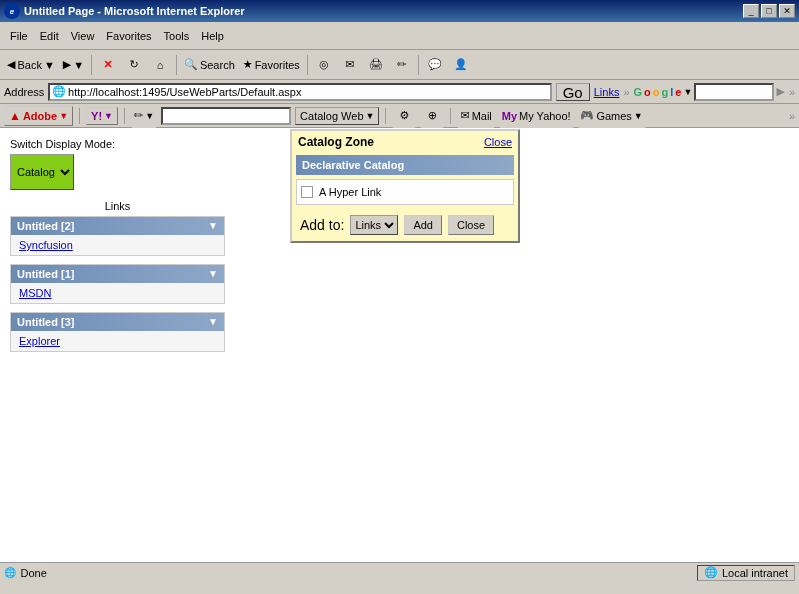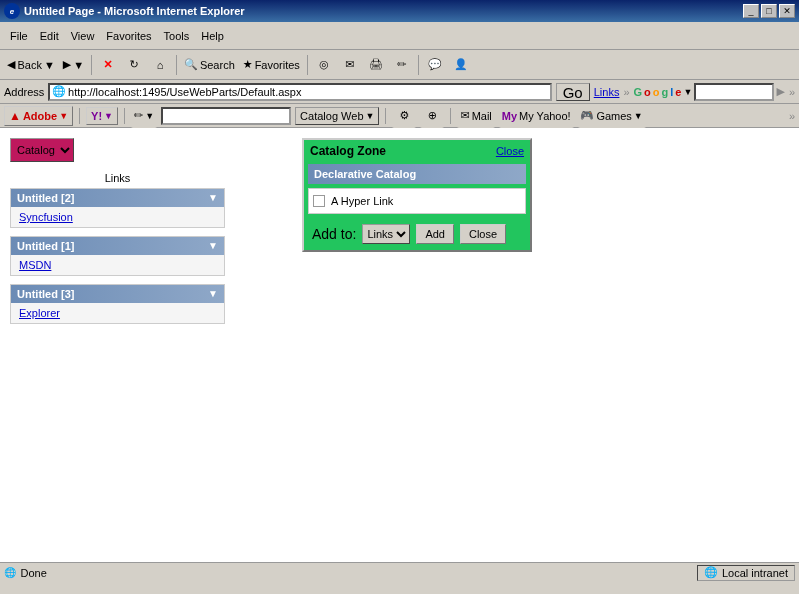--- a/index.html
+++ b/index.html
@@ -204,25 +204,25 @@
       padding: 10px;
       background: white;
       overflow: hidden;
     }
 
     
     .switch-mode-section { margin-bottom: 10px; }
     .switch-mode-label { font-size: 11px; margin-bottom: 4px; }
     .mode-select {
       border: 1px outset #999;
-      background: #be185d;
+      background: #84cc16;
       font-size: 11px;
       padding: 1px 2px;
       cursor: pointer;
-      height: 24px;
+      height: 36px;
     }
 
     
     .links-zone {
       width: 215px;
     }
     .links-zone-header {
       text-align: center;
       font-size: 11px;
       margin-bottom: 4px;
@@ -258,28 +258,27 @@
     .web-part-link {
       color: #0000cc;
       text-decoration: underline;
       font-size: 11px;
       cursor: pointer;
     }
 
     
     .catalog-zone-overlay {
       position: absolute;
-      top: 10px;
+      top: 1px;
       left: 290px;
-      background: #22c55e;
+      background: #fef9c3;
       border: 2px outset #ccc;
       padding: 4px;
       width: 230px;
       z-index: 10;
-      margin-left: 12px;
     }
     .catalog-zone-title-bar {
       display: flex;
       justify-content: space-between;
       align-items: center;
       margin-bottom: 6px;
       padding: 0 2px;
     }
     .catalog-zone-title {
       font-size: 12px;
@@ -535,20 +534,21 @@
     <div class="scroll-btn">▲</div>
     <div class="scroll-track">
       <div class="scroll-thumb"></div>
     </div>
     <div class="scroll-btn">▼</div>
   </div>
 
   <div class="page-area" style="position:relative; padding-right:20px;">
 
     <div class="switch-mode-section">
+      <div class="switch-mode-label">Switch Display Mode:</div>
       <select class="mode-select">
         <option>Catalog</option>
         <option>Normal</option>
         <option>Design</option>
         <option>Edit</option>
       </select>
     </div>
 
     <div class="links-zone">
       <div class="links-zone-header">Links</div>

